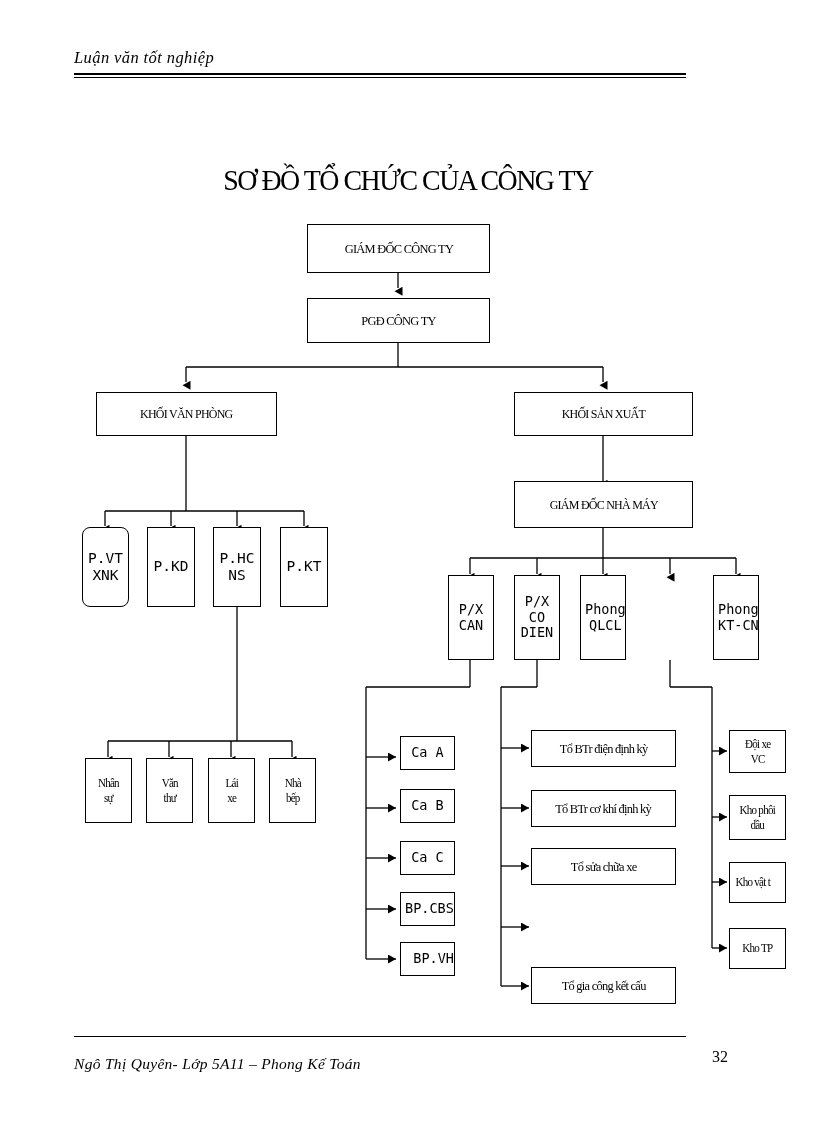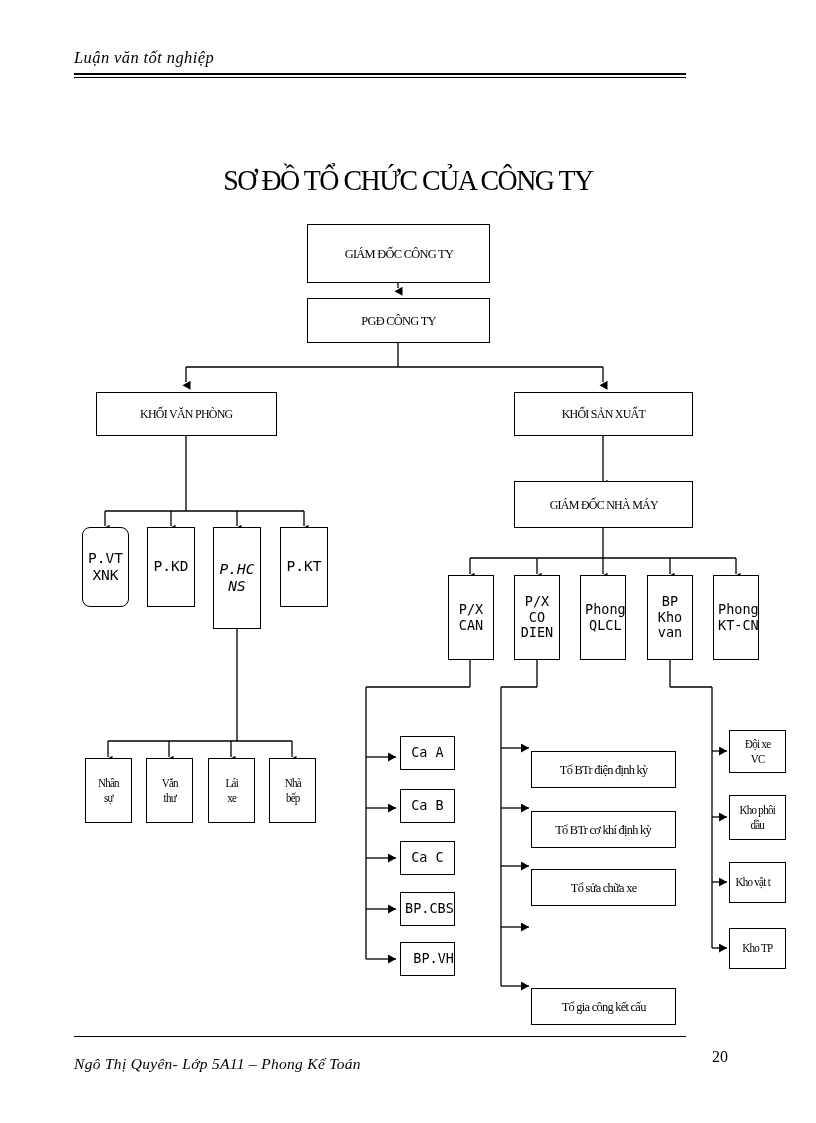--- a/index.html
+++ b/index.html
@@ -135,21 +135,21 @@
   .sans span {
     font-family: "DejaVu Sans Mono", monospace;
     letter-spacing: 0px;
   }
 
   .t-exec      { font-size: 13.5px; }
   .t-block     { font-size: 13px; }
   .t-dept      { font-size: 14.5px; }
   .t-small     { font-size: 13.5px; }
   .t-leaf      { font-size: 12px; }
-  .t-wide      { font-size: 13.5px; margin-top: 21px; }
+  .t-wide      { font-size: 13.5px; }
 
   
   .clip span {
     white-space: pre;
     overflow: visible;
   }
   .clip {
     justify-content: flex-start;
     padding-left: 4px;
   }
@@ -230,21 +230,21 @@
         <line x1="670" y1="660" x2="670" y2="687"></line>
         <line x1="670" y1="687" x2="712" y2="687"></line>
         <line x1="712" y1="687" x2="712" y2="948"></line>
         <line x1="712" y1="751" x2="727" y2="751" marker-end="url(#arrow-right)"></line>
         <line x1="712" y1="817" x2="727" y2="817" marker-end="url(#arrow-right)"></line>
         <line x1="712" y1="882" x2="727" y2="882" marker-end="url(#arrow-right)"></line>
         <line x1="712" y1="948" x2="727" y2="948" marker-end="url(#arrow-right)"></line>
       </g>
     </svg>
 
-    <div class="node serif t-exec" style="left:307px; top:224px; width:183px; height:59px;">
+    <div class="node serif t-exec" style="left:307px; top:224px; width:183px; height:49px;">
       <span>GIÁM ĐỐC CÔNG TY</span>
     </div>
 
     <div class="node serif t-exec" style="left:307px; top:298px; width:183px; height:45px;">
       <span>PGĐ CÔNG TY</span>
     </div>
 
     <div class="node serif t-block" style="left:96px; top:392px; width:181px; height:44px;">
       <span>KHỐI VĂN PHÒNG</span>
     </div>
@@ -257,21 +257,21 @@
       <span>GIÁM ĐỐC NHÀ MÁY</span>
     </div>
 
     <div class="node sans t-dept" style="left:82px; top:527px; width:47px; height:80px;border-radius:8px;">
       <span>P.VT
 XNK</span>
     </div>
     <div class="node sans t-dept" style="left:147px; top:527px; width:48px; height:80px;">
       <span>P.KD</span>
     </div>
-    <div class="node sans t-dept" style="left:213px; top:527px; width:48px; height:102px;font-style:italic;">
+    <div class="node sans t-dept" style="left:213px; top:527px; width:48px; height:80px;">
       <span>P.HC
 NS</span>
     </div>
     <div class="node sans t-dept" style="left:280px; top:527px; width:48px; height:80px;">
       <span>P.KT</span>
     </div>
 
     <div class="node serif t-leaf" style="left:85px; top:758px; width:47px; height:65px;">
       <span>Nhân
 sự</span>
@@ -295,25 +295,20 @@
     </div>
     <div class="node sans t-small" style="left:514px; top:575px; width:46px; height:85px;">
       <span>P/X
 CO
 DIEN</span>
     </div>
     <div class="node sans t-small clip" style="left:580px; top:575px; width:46px; height:85px;">
       <span>Phong
 QLCL</span>
     </div>
-    <div class="node sans t-small" style="left:647px; top:575px; width:46px; height:85px;">
-      <span>BP
-Kho
-van</span>
-    </div>
     <div class="node sans t-small clip" style="left:713px; top:575px; width:46px; height:85px;">
       <span>Phong
 KT-CN</span>
     </div>
 
     <div class="node sans t-small" style="left:400px; top:736px; width:55px; height:34px;">
       <span>Ca  A</span>
     </div>
     <div class="node sans t-small" style="left:400px; top:789px; width:55px; height:34px;">
       <span>Ca  B</span>
@@ -353,15 +348,15 @@
       <span>Kho vật t</span>
     </div>
     <div class="node serif t-leaf" style="left:729px; top:928px; width:57px; height:41px;">
       <span>Kho TP</span>
     </div>
 
   </div>
 
   <div id="footer-rule"></div>
   <div id="footer-text">Ngô Thị Quyên- Lớp 5A11 – Phong Kế Toán</div>
-  <div id="page-number">20</div>
+  <div id="page-number">32</div>
 
 </div>
 
 </body></html>

